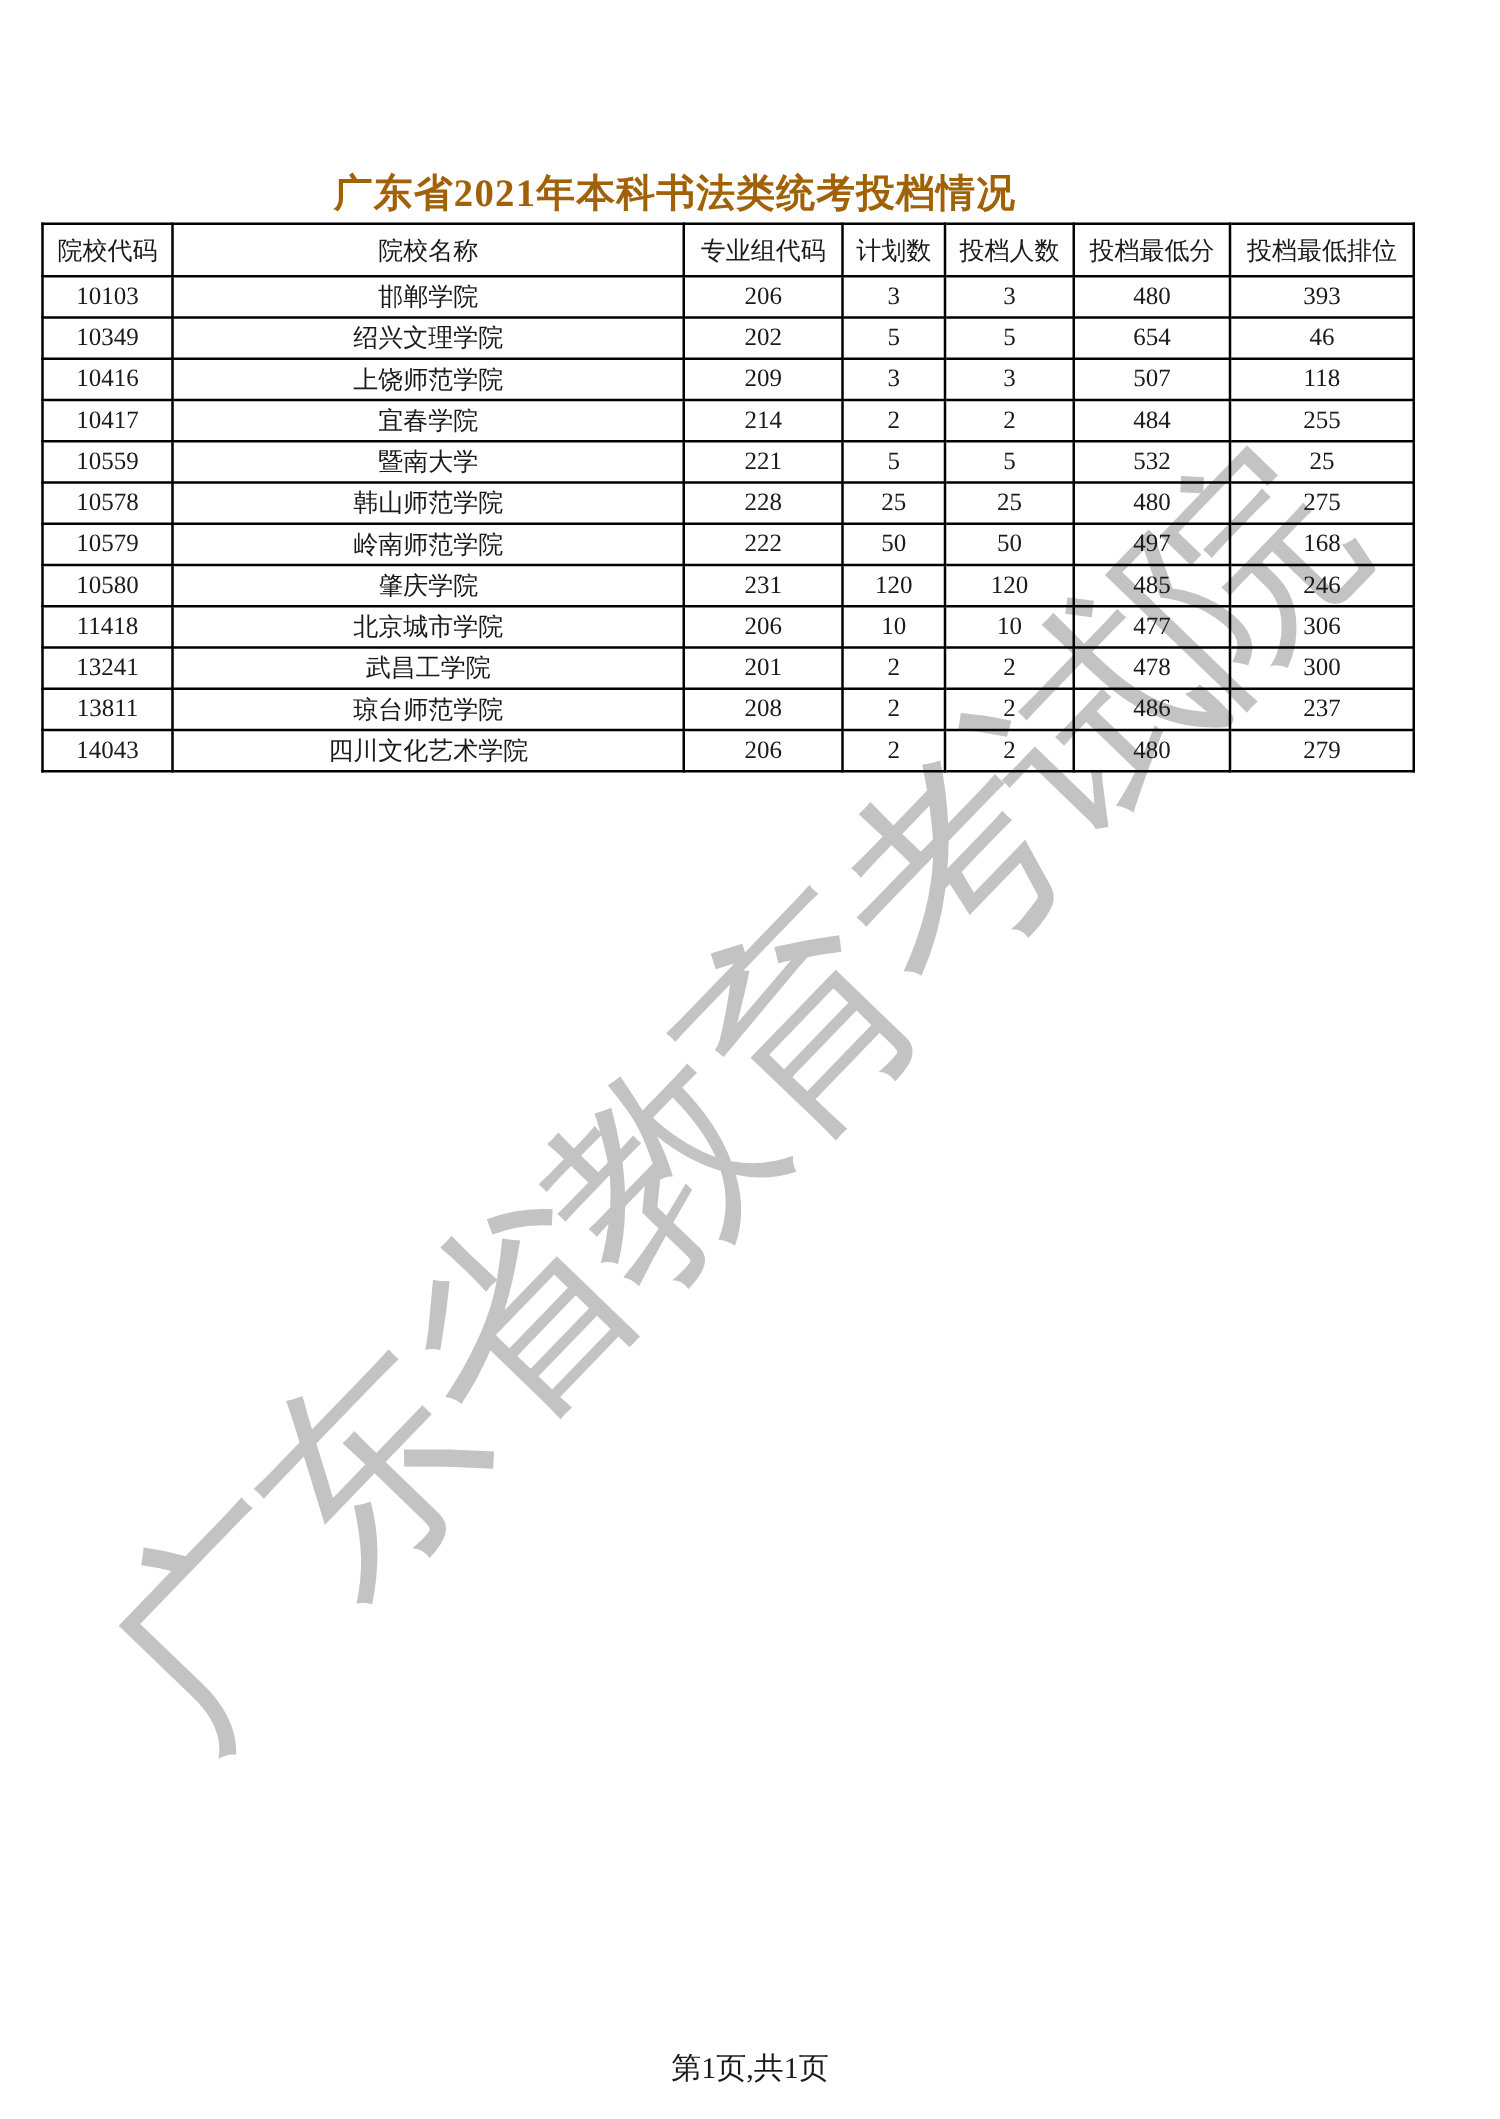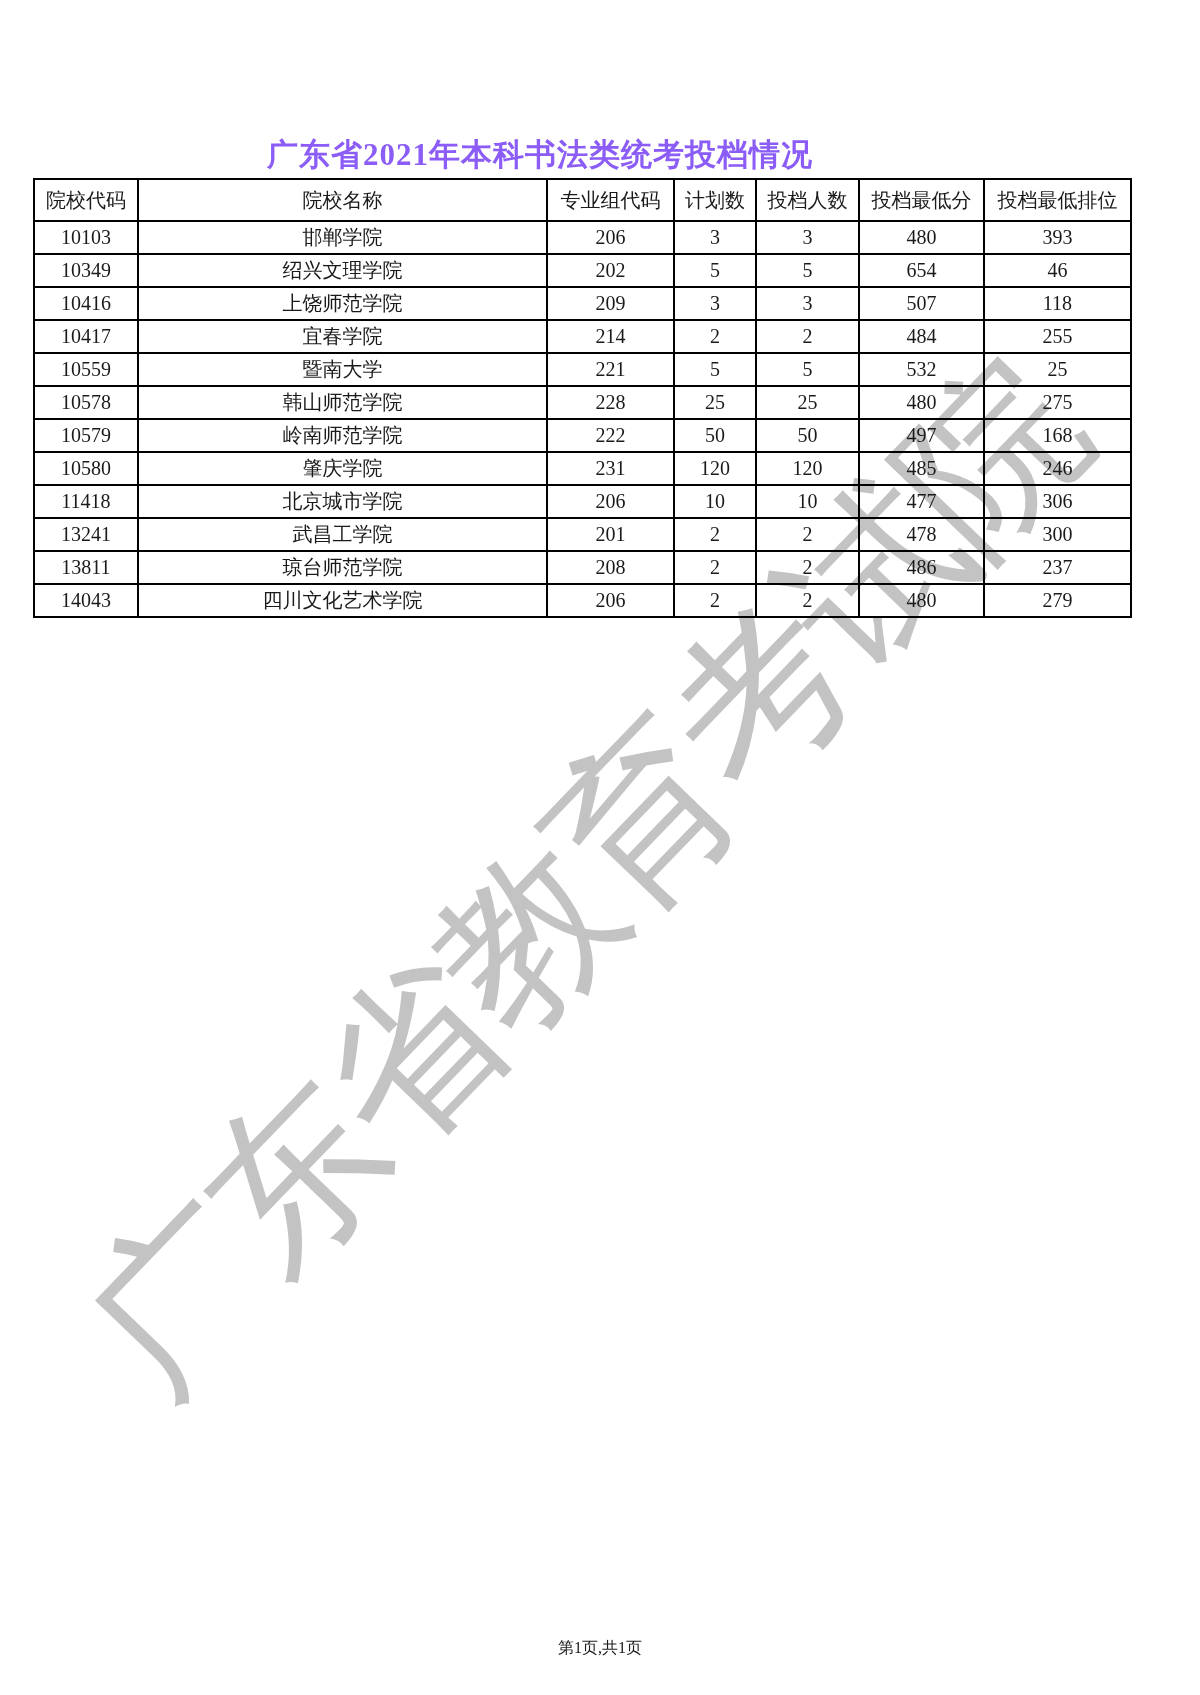--- a/index.html
+++ b/index.html
@@ -37,21 +37,21 @@
     user-select: none;
   }
   .title {
     position: absolute;
     left: 0;
     top: 134px;
     width: 1080px;
     text-align: center;
     font-size: 31px;
     font-weight: bold;
-    color: #8b5cf6;
+    color: #a16207;
     z-index: 2;
     letter-spacing: 1px;
   }
   table.data-table {
     position: absolute;
     left: 33px;
     top: 178px;
     width: 1097px;
     border-collapse: collapse;
     table-layout: fixed;
@@ -78,21 +78,21 @@
   col.c3 { width: 82px; }
   col.c4 { width: 103px; }
   col.c5 { width: 125px; }
   col.c6 { width: 147px; }
   .footer {
     position: absolute;
     left: 0;
     top: 1638px;
     width: 1200px;
     text-align: center;
-    font-size: 16px;
+    font-size: 24px;
     color: #1a1a1a;
     z-index: 2;
   }
 </style>
 </head>
 <body>
 
 <div class="page">
   <div class="watermark">广东省教育考试院</div>
 

